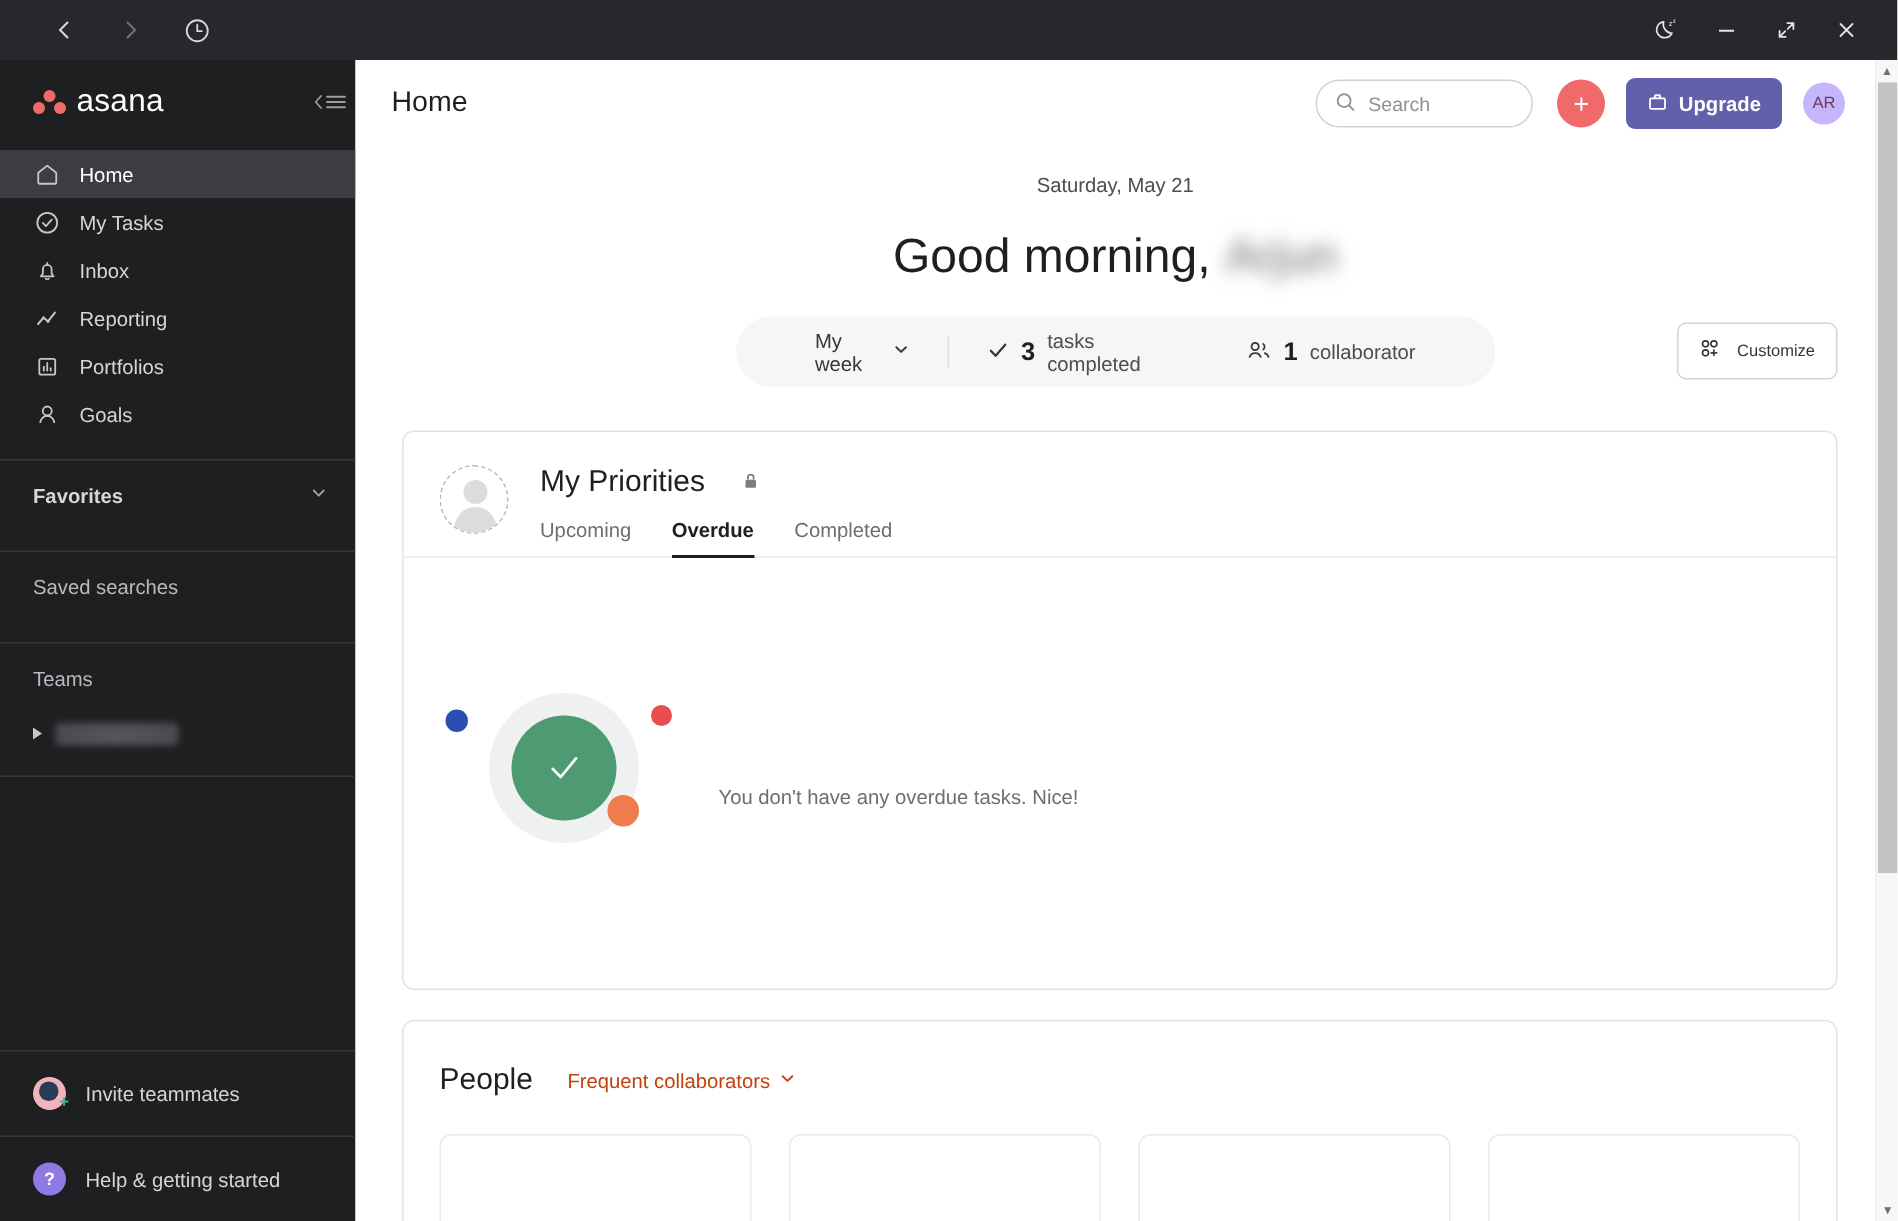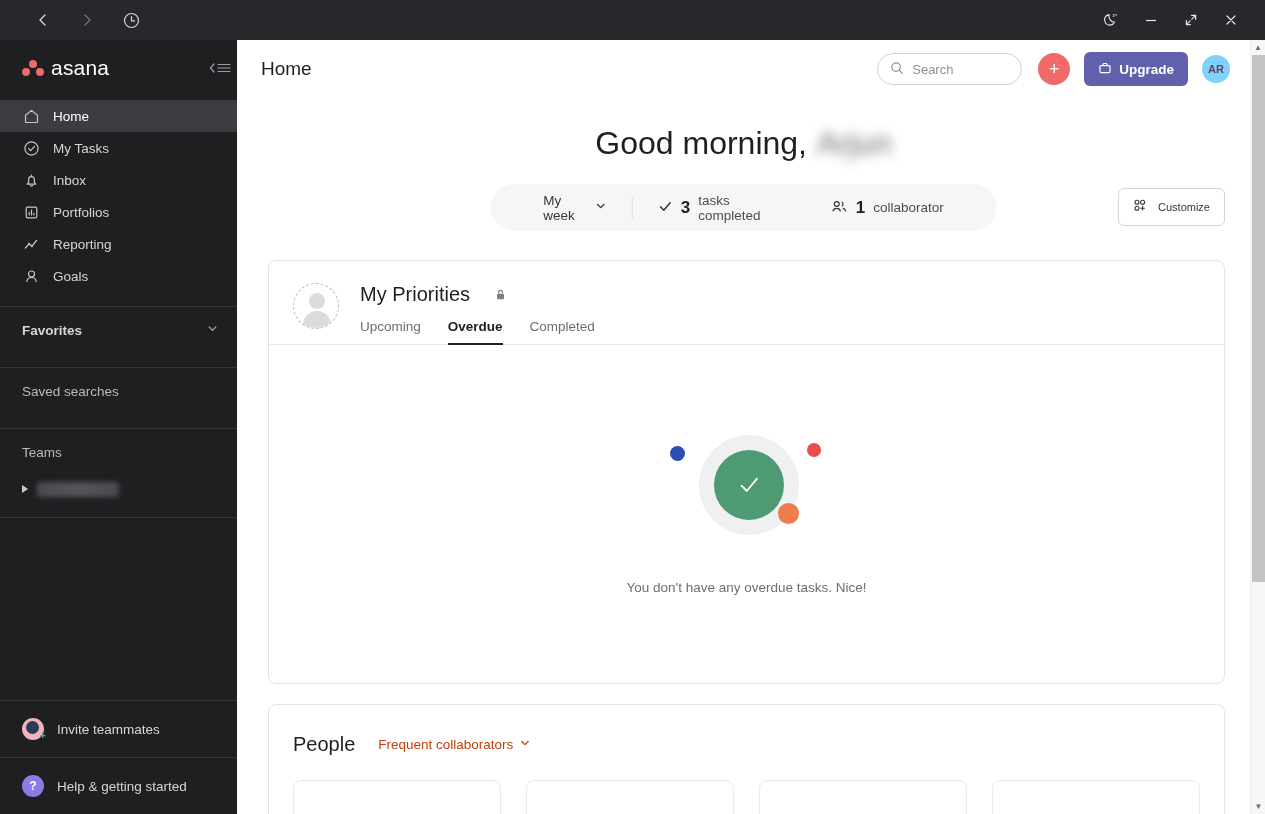--- a/index.html
+++ b/index.html
@@ -124,31 +124,31 @@
     width: 32px; height: 32px; border-radius: 50%; background: #f06a6a;
     color: #fff; display: flex; align-items: center; justify-content: center;
     font-size: 18px; margin-left: 16px; cursor: pointer;
   }
   .upgrade-btn {
     height: 34px; background: #6260ab; color: #fff; border-radius: 6px;
     display: flex; align-items: center; gap: 7px; padding: 0 14px;
     font-size: 13.5px; font-weight: 600; margin-left: 14px; cursor: pointer;
   }
   .avatar-top {
-    width: 28px; height: 28px; border-radius: 50%; background: #7dd3fc;
-    color: #6b3a5c; font-size: 11px; font-weight: 700; margin-left: 14px;
+    width: 28px; height: 28px; border-radius: 50%; background: #c4b5fd;
+    color: #6b3a5c; font-size: 11px; font-weight: 400; margin-left: 14px;
     display: flex; align-items: center; justify-content: center; cursor: pointer;
   }
 
   
   .greet { text-align: center; padding-top: 18px; }
   .greet-date { font-size: 13.5px; color: #4b4d52; }
   .greet-hello {
     font-size: 32px; color: #1e1f21; font-weight: 400;
-    margin-top: 9px; display: flex; align-items: baseline; justify-content: center; gap: 0;
+    margin-top: 21px; display: flex; align-items: baseline; justify-content: center; gap: 0;
   }
   .greet-name-blur { filter: blur(6px); color: #6a6c70; margin-left: 10px; font-size: 32px; }
 
   .stats-wrap { position: relative; height: 64px; margin-top: 14px; }
   .stats-bar {
     position: absolute; left: 50%; transform: translateX(-50%);
     top: 8px; height: 47px; background: #f6f6f7; border-radius: 24px;
     display: flex; align-items: center; padding: 0 28px;
   }
   .stat {
@@ -177,21 +177,21 @@
   }
   .ph-avatar .head { position: absolute; width: 16px; height: 16px; border-radius: 50%; background: #dadcde; left: 15px; top: 9px; }
   .ph-avatar .body { position: absolute; width: 28px; height: 18px; border-radius: 14px 14px 0 0; background: #dadcde; left: 9px; top: 27px; }
   .card-title { font-size: 20px; color: #1e1f21; display: flex; align-items: center; gap: 24px; font-weight: 400; }
   .lock { color: #7c7e83; }
   .tabs { display: flex; gap: 27px; margin-top: 13px; }
   .tab { font-size: 13.5px; color: #6d6e72; padding-bottom: 9px; cursor: pointer; }
   .tab.active { color: #1e1f21; font-weight: 600; border-bottom: 2px solid #1e1f21; }
   .card-div { height: 1px; background: #e9eaeb; margin-top: -1px; }
 
-  .empty { padding: 84px 0 88px 0; display: flex; flex-direction: column; align-items: center; }
+  .empty { padding: 84px 0 88px 0; display: flex; flex-direction: row; align-items: center; }
   .empty-art { position: relative; width: 210px; height: 115px; }
   .halo { position: absolute; left: 57px; top: 6px; width: 100px; height: 100px; border-radius: 50%; background: #eff0f0; }
   .green {
     position: absolute; left: 72px; top: 21px; width: 70px; height: 70px; border-radius: 50%;
     background: #4e9a73; display: flex; align-items: center; justify-content: center;
   }
   .dot { position: absolute; border-radius: 50%; }
   .dot.blue { width: 15px; height: 15px; background: #2b4eb4; left: 28px; top: 17px; }
   .dot.red { width: 14px; height: 14px; background: #ea4d4d; left: 165px; top: 14px; }
   .dot.orange { width: 21px; height: 21px; background: #ee7c4d; left: 136px; top: 74px; }
@@ -304,35 +304,35 @@
             <path d="M4.3 12.2 h8.4 l-1.3-1.9 V7.5 a2.9 2.9 0 0 0-5.8 0 v2.8 Z" fill="none" stroke="currentColor" stroke-width="1.2" stroke-linejoin="round"></path>
             <path d="M8.5 4.6 V3.2" stroke="currentColor" stroke-width="1.2" stroke-linecap="round"></path>
             <path d="M7.2 13.3 a1.4 1.4 0 0 0 2.6 0" fill="none" stroke="currentColor" stroke-width="1.1"></path>
           </svg>
       </span>
       <span>Inbox</span>
     </div>
     <div class="sb-item">
       <span class="ico">
         <svg width="17" height="17" viewBox="0 0 17 17">
-            <rect x="3.2" y="3.2" width="10.6" height="10.6" rx="1.3" fill="none" stroke="currentColor" stroke-width="1.2"></rect>
-            <path d="M6.2 11 V8.4 M8.5 11 V6 M10.8 11 V9.4" stroke="currentColor" stroke-width="1.2" stroke-linecap="round"></path>
-          </svg>
-      </span>
-      <span>Portfolios</span>
+            <path d="M2.4 12 L6 7.8 L9 10.2 L13.6 4.4" fill="none" stroke="currentColor" stroke-width="1.3" stroke-linecap="round" stroke-linejoin="round"></path>
+            <circle cx="6" cy="7.8" r="1" fill="currentColor"></circle>
+            <circle cx="9" cy="10.2" r="1" fill="currentColor"></circle>
+          </svg>
+      </span>
+      <span>Reporting</span>
     </div>
     <div class="sb-item">
       <span class="ico">
         <svg width="17" height="17" viewBox="0 0 17 17">
-            <path d="M2.4 12 L6 7.8 L9 10.2 L13.6 4.4" fill="none" stroke="currentColor" stroke-width="1.3" stroke-linecap="round" stroke-linejoin="round"></path>
-            <circle cx="6" cy="7.8" r="1" fill="currentColor"></circle>
-            <circle cx="9" cy="10.2" r="1" fill="currentColor"></circle>
-          </svg>
-      </span>
-      <span>Reporting</span>
+            <rect x="3.2" y="3.2" width="10.6" height="10.6" rx="1.3" fill="none" stroke="currentColor" stroke-width="1.2"></rect>
+            <path d="M6.2 11 V8.4 M8.5 11 V6 M10.8 11 V9.4" stroke="currentColor" stroke-width="1.2" stroke-linecap="round"></path>
+          </svg>
+      </span>
+      <span>Portfolios</span>
     </div>
     <div class="sb-item">
       <span class="ico">
         <svg width="17" height="17" viewBox="0 0 17 17">
             <circle cx="8.5" cy="6" r="3" fill="none" stroke="currentColor" stroke-width="1.2"></circle>
             <path d="M3.8 14 a4.7 4.7 0 0 1 9.4 0" fill="none" stroke="currentColor" stroke-width="1.2"></path>
           </svg>
       </span>
       <span>Goals</span>
     </div>
@@ -397,20 +397,21 @@
             <rect x="2" y="4.6" width="10" height="7" rx="1" fill="none" stroke="currentColor" stroke-width="1.2"></rect>
             <path d="M5.2 4.4 V3.3 a.8.8 0 0 1 .8-.8 h2 a.8.8 0 0 1 .8.8 V4.4" fill="none" stroke="currentColor" stroke-width="1.2"></path>
           </svg>
       </span>
       <span>Upgrade</span>
     </div>
     <div class="avatar-top">AR</div>
   </div>
 
   <div class="greet">
+    <div class="greet-date">Saturday, May 21</div>
     <div class="greet-hello">
       <span>Good morning,</span>
       <span class="greet-name-blur">Arjun</span>
     </div>
   </div>
 
   <div class="stats-wrap">
     <div class="stats-bar">
       <div class="stat dropdown">
         <span>My week</span>

